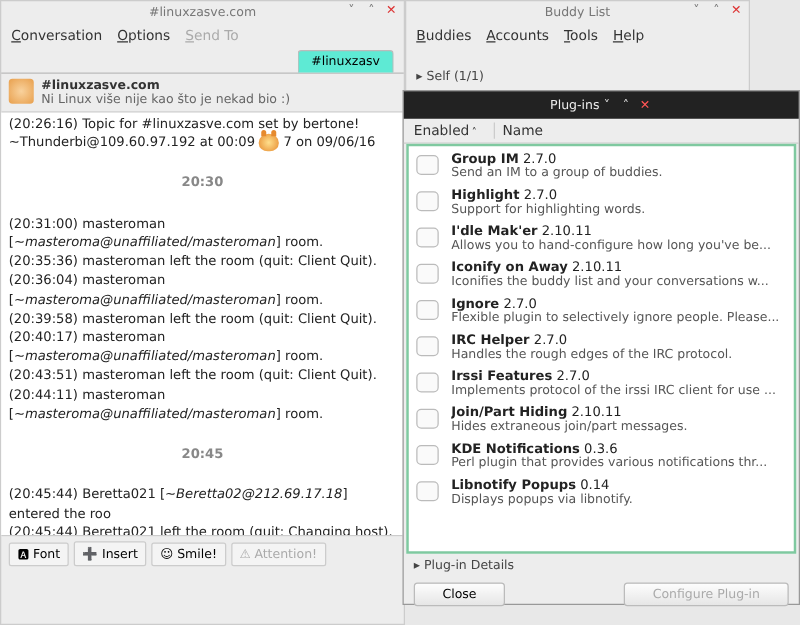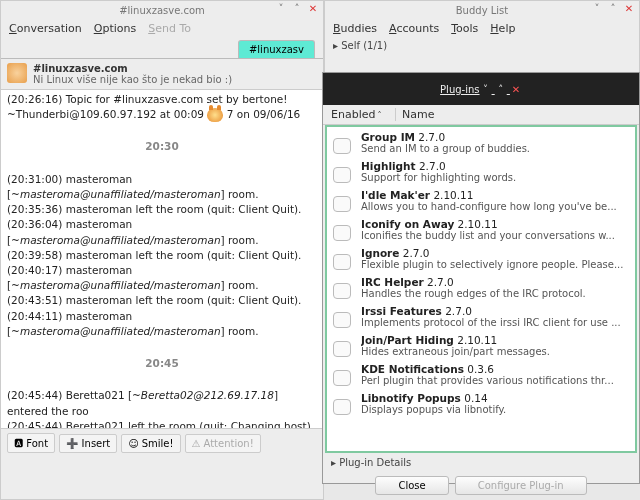--- a/index.html
+++ b/index.html
@@ -20,36 +20,36 @@
 .conv-log { background: #fff; border-top: 1px solid #ccc; border-bottom: 1px solid #ccc; height: 340px; overflow: hidden; padding: 2px 6px; font-size: 10.5px; color: #222; line-height: 1.45; }
 .conv-log .ts-center { text-align: center; color: #888; font-weight: bold; margin: 17px 0; }
 .conv-log b { font-weight: normal; }
 .conv-log em { font-style: italic; }
 .emoji { display: inline-block; width: 16px; height: 14px; background: radial-gradient(circle,#ffdf8c,#e68a2e); border-radius: 50% 50% 45% 45%; vertical-align: middle; position: relative; }
 .emoji::before, .emoji::after { content: ""; position: absolute; top: -3px; width: 4px; height: 5px; background: #e68a2e; border-radius: 2px 2px 0 0; }
 .emoji::before { left: 2px; } .emoji::after { right: 2px; }
 .toolbar { display: flex; gap: 4px; padding: 4px 6px; font-size: 10px; align-items: center; }
 .tool-btn { padding: 3px 6px; border: 1px solid #ccc; background: #f4f4f4; border-radius: 2px; display: flex; align-items: center; gap: 3px; cursor: pointer; }
 .tool-btn.disabled { color: #aaa; cursor: default; }
-.buddy-window { left: 324px; top: 0; width: 316px; height: 80px; }
-.buddy-body { padding: 2px 8px; font-size: 10px; color: #444; }
+.buddy-window { left: 324px; top: 0; width: 276px; height: 80px; }
+.buddy-body { padding: 2px 8px; font-size: 10px; color: #444; margin-top: 16px; }
 .plugins-window { left: 322px; top: 72px; width: 318px; height: 412px; background: #ededed; border: 1px solid #999; }
-.plugins-title { background: #222; color: #eee; height: 32px; display: flex; align-items: center; justify-content: center; font-size: 10px; position: relative; text-decoration: underline; }
+.plugins-title { background: #222; color: #eee; height: 22px; display: flex; align-items: center; justify-content: center; font-size: 10px; position: relative; }
 .plugins-title .win-ctrls span { color: #ddd; }
 .plugins-title .win-ctrls .close { color: #f55; }
 .plugin-header { display: flex; padding: 3px 8px; font-size: 11px; border-bottom: 1px solid #ccc; color: #333; }
 .col-enabled { width: 58px; }
 .plugin-list { height: 328px; overflow: hidden; background: #fff; border: 2px solid #7fc9a0; margin: 0 2px; padding-top: 1px; position: relative; }
-.plugin-row { display: flex; padding: 3px 6px; gap: 10px; align-items: flex-end; }
+.plugin-row { display: flex; padding: 3px 6px; gap: 10px; align-items: flex-start; }
 .plugin-check { width: 18px; height: 16px; border: 1px solid #bbb; border-radius: 4px; background: #fafafa; margin-top: 3px; flex-shrink: 0; }
 .plugin-text { flex: 1; overflow: hidden; }
 .plugin-name { font-size: 10.5px; color: #222; white-space: nowrap; overflow: hidden; text-overflow: ellipsis; }
 .plugin-desc { font-size: 10px; color: #555; white-space: nowrap; overflow: hidden; text-overflow: ellipsis; }
 .plugin-details { padding: 4px 8px; font-size: 10px; color: #444; }
-.plugin-btnrow { display: flex; justify-content: center; gap: 6px; padding: 4px 8px; }
+.plugin-btnrow { display: flex; justify-content: space-between; gap: 6px; padding: 4px 8px; }
 .btn { padding: 3px 22px; border: 1px solid #bbb; background: linear-gradient(#fdfdfd,#e6e6e6); border-radius: 3px; font-size: 10px; cursor: pointer; }
 .btn.disabled { color: #aaa; cursor: default; }
 .sort-arrow { font-size: 8px; margin-left: 2px; }
 </style>
 </head>
 <body>
 
 <div class="window" style="left:0; top:0; width:324px; height:500px;">
   <div class="titlebar">
     <span>#linuxzasve.com</span>

